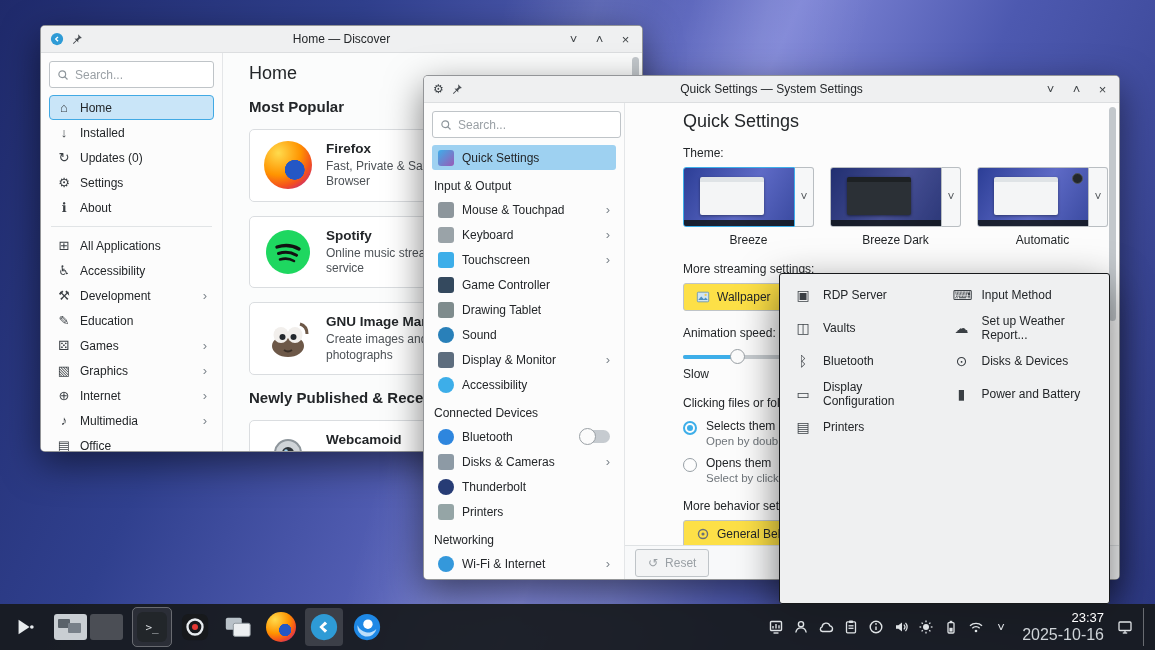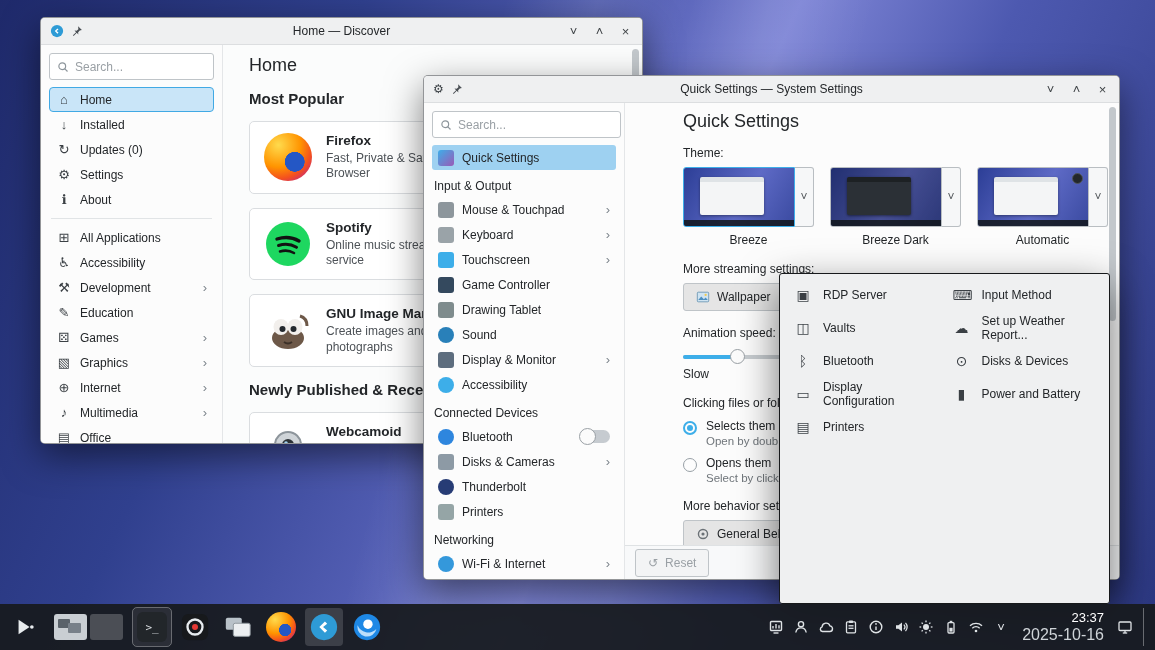--- a/index.html
+++ b/index.html
@@ -10,21 +10,21 @@
    linear-gradient(115deg,#1f2a6b 0%,#30408e 25%,#5560b6 45%,#7e85d6 55%,#4d59b0 70%,#2b3780 100%);}
 
 .window{position:absolute;background:#fcfcfc;border:1px solid rgba(20,25,30,.45);border-radius:5px;box-shadow:0 12px 36px rgba(0,0,0,.5);overflow:hidden;display:flex;flex-direction:column}
 .titlebar{height:27px;background:#eff0f1;border-bottom:1px solid #dcdee0;display:flex;align-items:center;padding:0 9px;flex:0 0 auto;position:relative}
 .tb-title{position:absolute;left:0;right:0;text-align:center;color:#232629}
 .tb-left{display:flex;gap:7px;align-items:center;z-index:1}
 .tb-btns{margin-left:auto;display:flex;gap:11px;z-index:1}
 .tb-btn{width:15px;text-align:center;color:#3f4447;font-size:13px;line-height:1;cursor:default}
 .appic{display:flex;align-items:center;color:#3b4045;font-size:12px}
 
-#discover{left:40px;top:17px;width:603px;height:427px;z-index:10}
+#discover{left:40px;top:25px;width:603px;height:427px;z-index:10}
 .d-body{flex:1;display:flex;min-height:0}
 .d-side{width:182px;background:#fcfcfc;border-right:1px solid #e4e6e8;padding:8px;overflow:hidden}
 .search{display:flex;align-items:center;gap:6px;height:27px;border:1px solid #bfc4c8;border-radius:3px;background:#fff;padding:0 7px;margin-bottom:7px}
 .search input{border:none;outline:none;background:transparent;flex:1;font:inherit;color:#232629;min-width:0}
 .search input::placeholder{color:#9aa0a5}
 .d-item{display:flex;align-items:center;gap:8px;height:25px;padding:0 6px;border:1px solid transparent;border-radius:4px}
 .d-item.sel{background:#c9e5f8;border-color:#41a9e4}
 .gicon{width:16px;text-align:center;font-size:13px;color:#3b4045;flex:0 0 auto}
 .chev{margin-left:auto;color:#7d858c;font-size:13px}
 .d-sep{height:1px;background:#e1e4e6;margin:6px 2px}
@@ -68,21 +68,21 @@
 .preview{width:112px;height:60px;border-radius:3px 0 0 3px;border:1px solid #b9bec2;position:relative;overflow:hidden}
 .theme.sel .preview{border-color:#3daee9;box-shadow:0 0 0 1px #3daee9 inset}
 .pv-bg{position:absolute;inset:0;background:linear-gradient(120deg,#2c3e96,#5e6ac6 55%,#3a4aa0)}
 .pv-win{position:absolute;left:16px;top:9px;width:64px;height:38px;border-radius:2px}
 .pv-win.light{background:#f4f5f6;border-top:5px solid #dfe3e6;box-shadow:0 1px 3px rgba(0,0,0,.4)}
 .pv-win.dark{background:#2b3036;border-top:5px solid #1d2124;box-shadow:0 1px 3px rgba(0,0,0,.5)}
 .pv-panel{position:absolute;left:0;right:0;bottom:0;height:6px;background:rgba(18,22,26,.85)}
 .pv-moon{position:absolute;right:5px;top:5px;width:11px;height:11px;border-radius:50%;background:#23272b;border:1px solid #50555a}
 .drop{width:19px;border:1px solid #b9bec2;border-left:none;border-radius:0 3px 3px 0;background:#f6f7f8;display:flex;align-items:center;justify-content:center;color:#55595d}
 .theme-name{text-align:center;margin-top:6px;color:#232629}
-.btn{display:inline-flex;align-items:center;gap:7px;height:28px;padding:0 12px;background:#e5e5e5;border:1px solid #bfc4c8;border-radius:3px;color:#232629;font:inherit}
+.btn{display:inline-flex;align-items:center;gap:7px;height:28px;padding:0 12px;background:#fde047;border:1px solid #bfc4c8;border-radius:3px;color:#232629;font:inherit}
 .btn.disabled{color:#9aa0a5;background:#f3f4f5}
 .slider{position:relative;height:17px;margin:8px 0 2px;width:417px}
 .slider .track{position:absolute;top:7px;left:0;right:0;height:4px;border-radius:2px;background:#c7ccd0}
 .slider .fill{position:absolute;top:7px;left:0;width:54px;height:4px;background:#3daee9;border-radius:2px}
 .slider .knob{position:absolute;left:47px;top:1px;width:15px;height:15px;border-radius:50%;background:#fcfcfc;border:1px solid #9aa0a5}
 .slow{color:#232629;margin-bottom:4px}
 .radio-row{display:flex;align-items:flex-start;gap:9px;margin-top:9px}
 .rdot{width:14px;height:14px;border-radius:50%;border:1px solid #98a0a6;background:#fdfdfd;margin-top:2px;position:relative;flex:0 0 auto}
 .rdot.on{border:2px solid #3daee9}
 .rdot.on::after{content:"";position:absolute;inset:2px;border-radius:50%;background:#3daee9}

